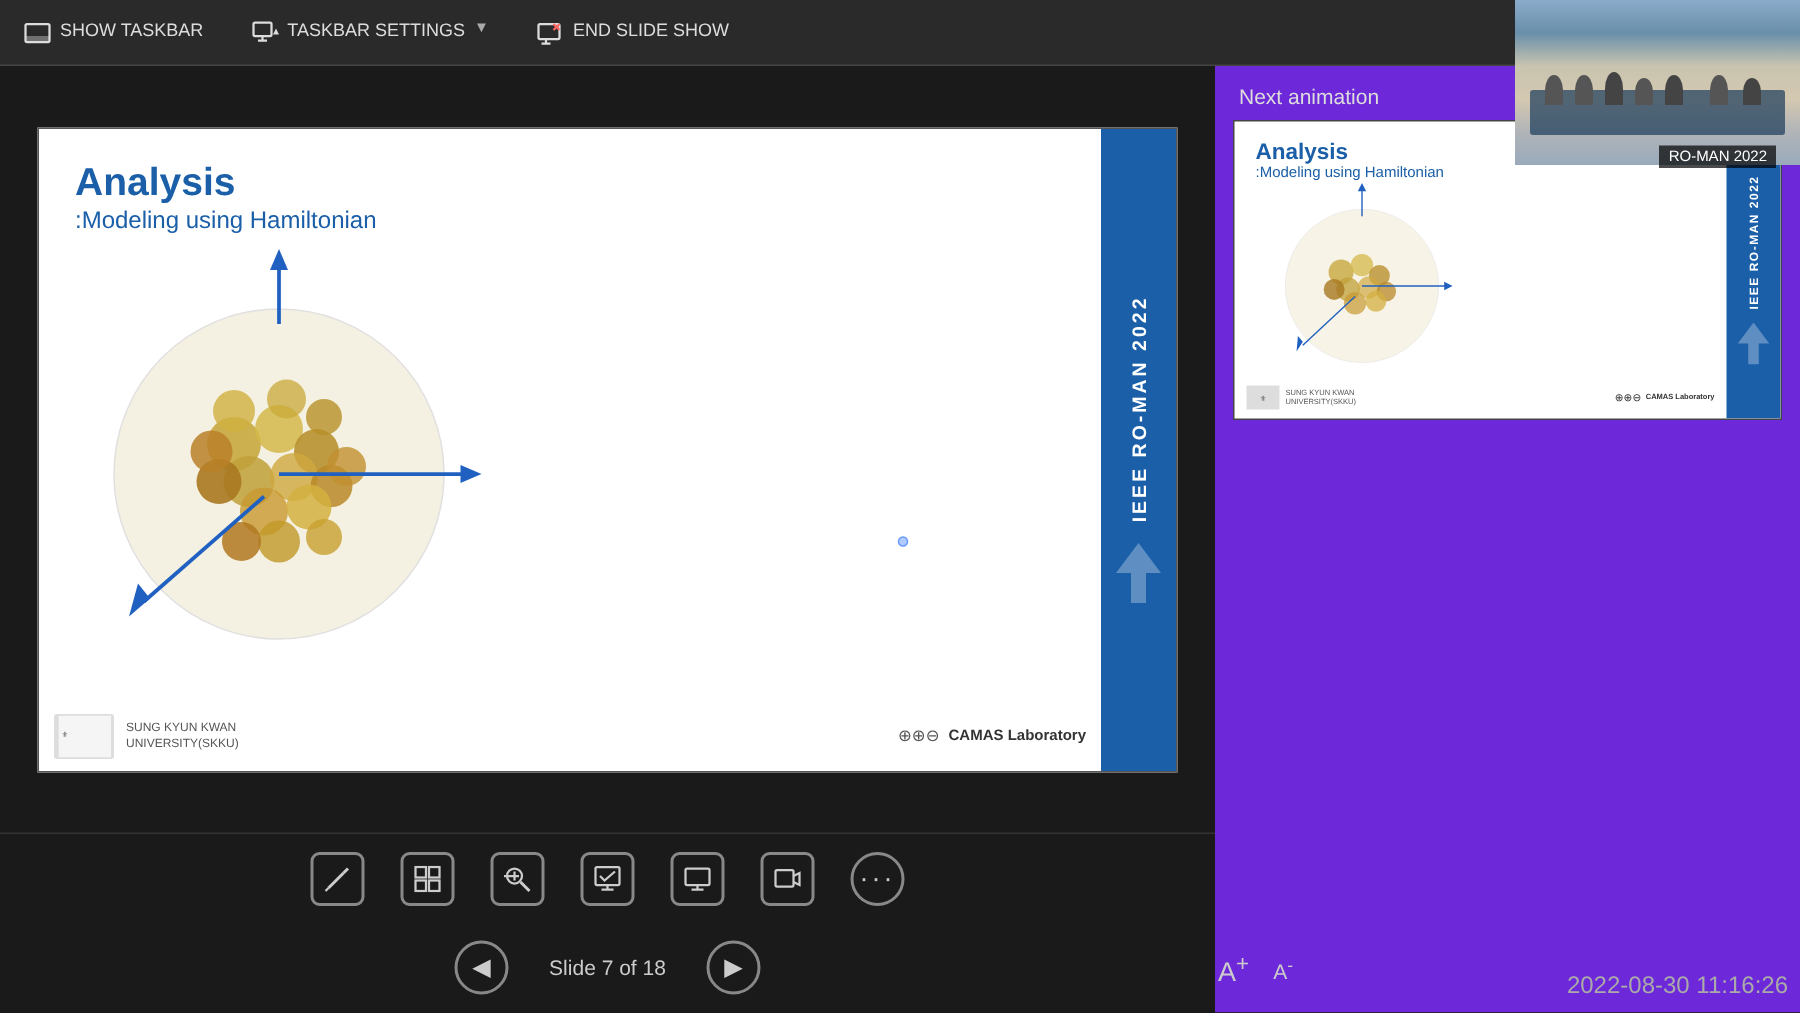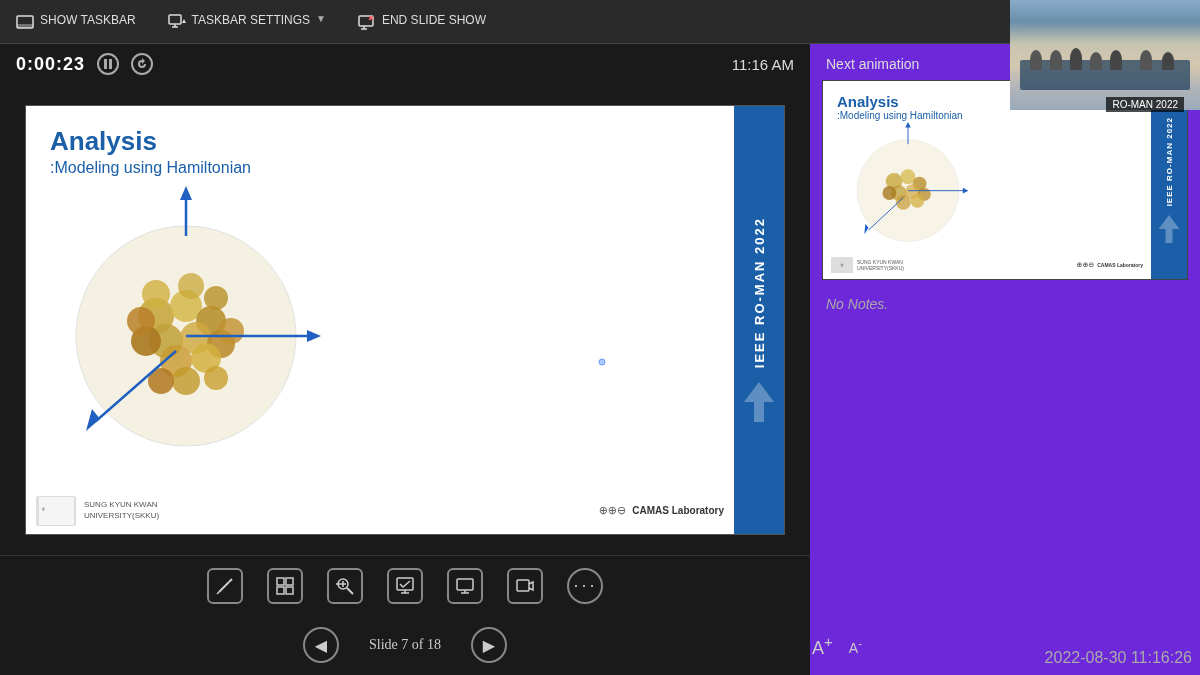--- a/index.html
+++ b/index.html
@@ -269,21 +269,20 @@
       cursor: pointer;
       color: #ccc;
       font-size: 16px;
       background: transparent;
     }
     #slide-counter {
       font-size: 14px;
       color: #ccc;
       min-width: 100px;
       text-align: center;
-      font-family: Liberation Serif, serif;
     }
 
     
     #right-panel {
       width: 390px;
       background: #6d28d9;
       display: flex;
       flex-direction: column;
       padding-top: 8px;
     }
@@ -458,35 +457,20 @@
   </div>
   <div id="roman-badge">
     <span>RO-MAN 2022</span>
   </div>
 </div>
 
 <div id="main-content">
 
   <div id="left-panel">
 
-    <div id="timer-row">
-      <span id="timer-display">0:00:23</span>
-      <div class="timer-ctrl">
-        <svg width="10" height="12" viewBox="0 0 10 12">
-            <rect x="1" y="1" width="3" height="10" fill="#aaa"></rect>
-            <rect x="6" y="1" width="3" height="10" fill="#aaa"></rect>
-          </svg>
-      </div>
-      <div class="timer-ctrl">
-        <svg width="12" height="12" viewBox="0 0 12 12">
-            <path d="M10 6A4 4 0 1 1 6 2V0L9 3L6 6V4A2 2 0 1 0 8 6Z" fill="#aaa"></path>
-          </svg>
-      </div>
-      <span id="time-right">11:16 AM</span>
-    </div>
 
     <div id="slide-viewport">
       <div id="slide-frame">
 
         <div id="slide-content">
           <div id="slide-title">Analysis</div>
           <div id="slide-subtitle">:Modeling using Hamiltonian</div>
 
           <div id="sphere-area">
             <svg class="sphere-svg" viewBox="0 0 280 280">
@@ -660,23 +644,20 @@
           <div style="width:22px;height:16px;background:#ddd;display:flex;align-items:center;justify-content:center;font-size:5px;color:#555;">⚜</div>
           <div style="font-size:5px;color:#555;line-height:1.2;">SUNG KYUN KWAN<br>UNIVERSITY(SKKU)</div>
         </div>
         <div style="display:flex;align-items:center;gap:3px;font-size:5px;color:#333;">
           <span style="font-size:7px;">⊕⊕⊖</span>
           <span style="font-weight:bold;">CAMAS Laboratory</span>
         </div>
       </div>
     </div>
 
-    <div id="notes-area">
-      <span>No Notes.</span>
-    </div>
 
     <div id="font-controls">
       <button class="font-ctrl-btn" style="font-size:18px;color:#ccc;">A<sup>+</sup></button>
       <button class="font-ctrl-btn" style="font-size:14px;color:#ccc;">A<sup>-</sup></button>
     </div>
 
     <div id="datetime-display">2022-08-30  11:16:26</div>
 
   </div>
 

